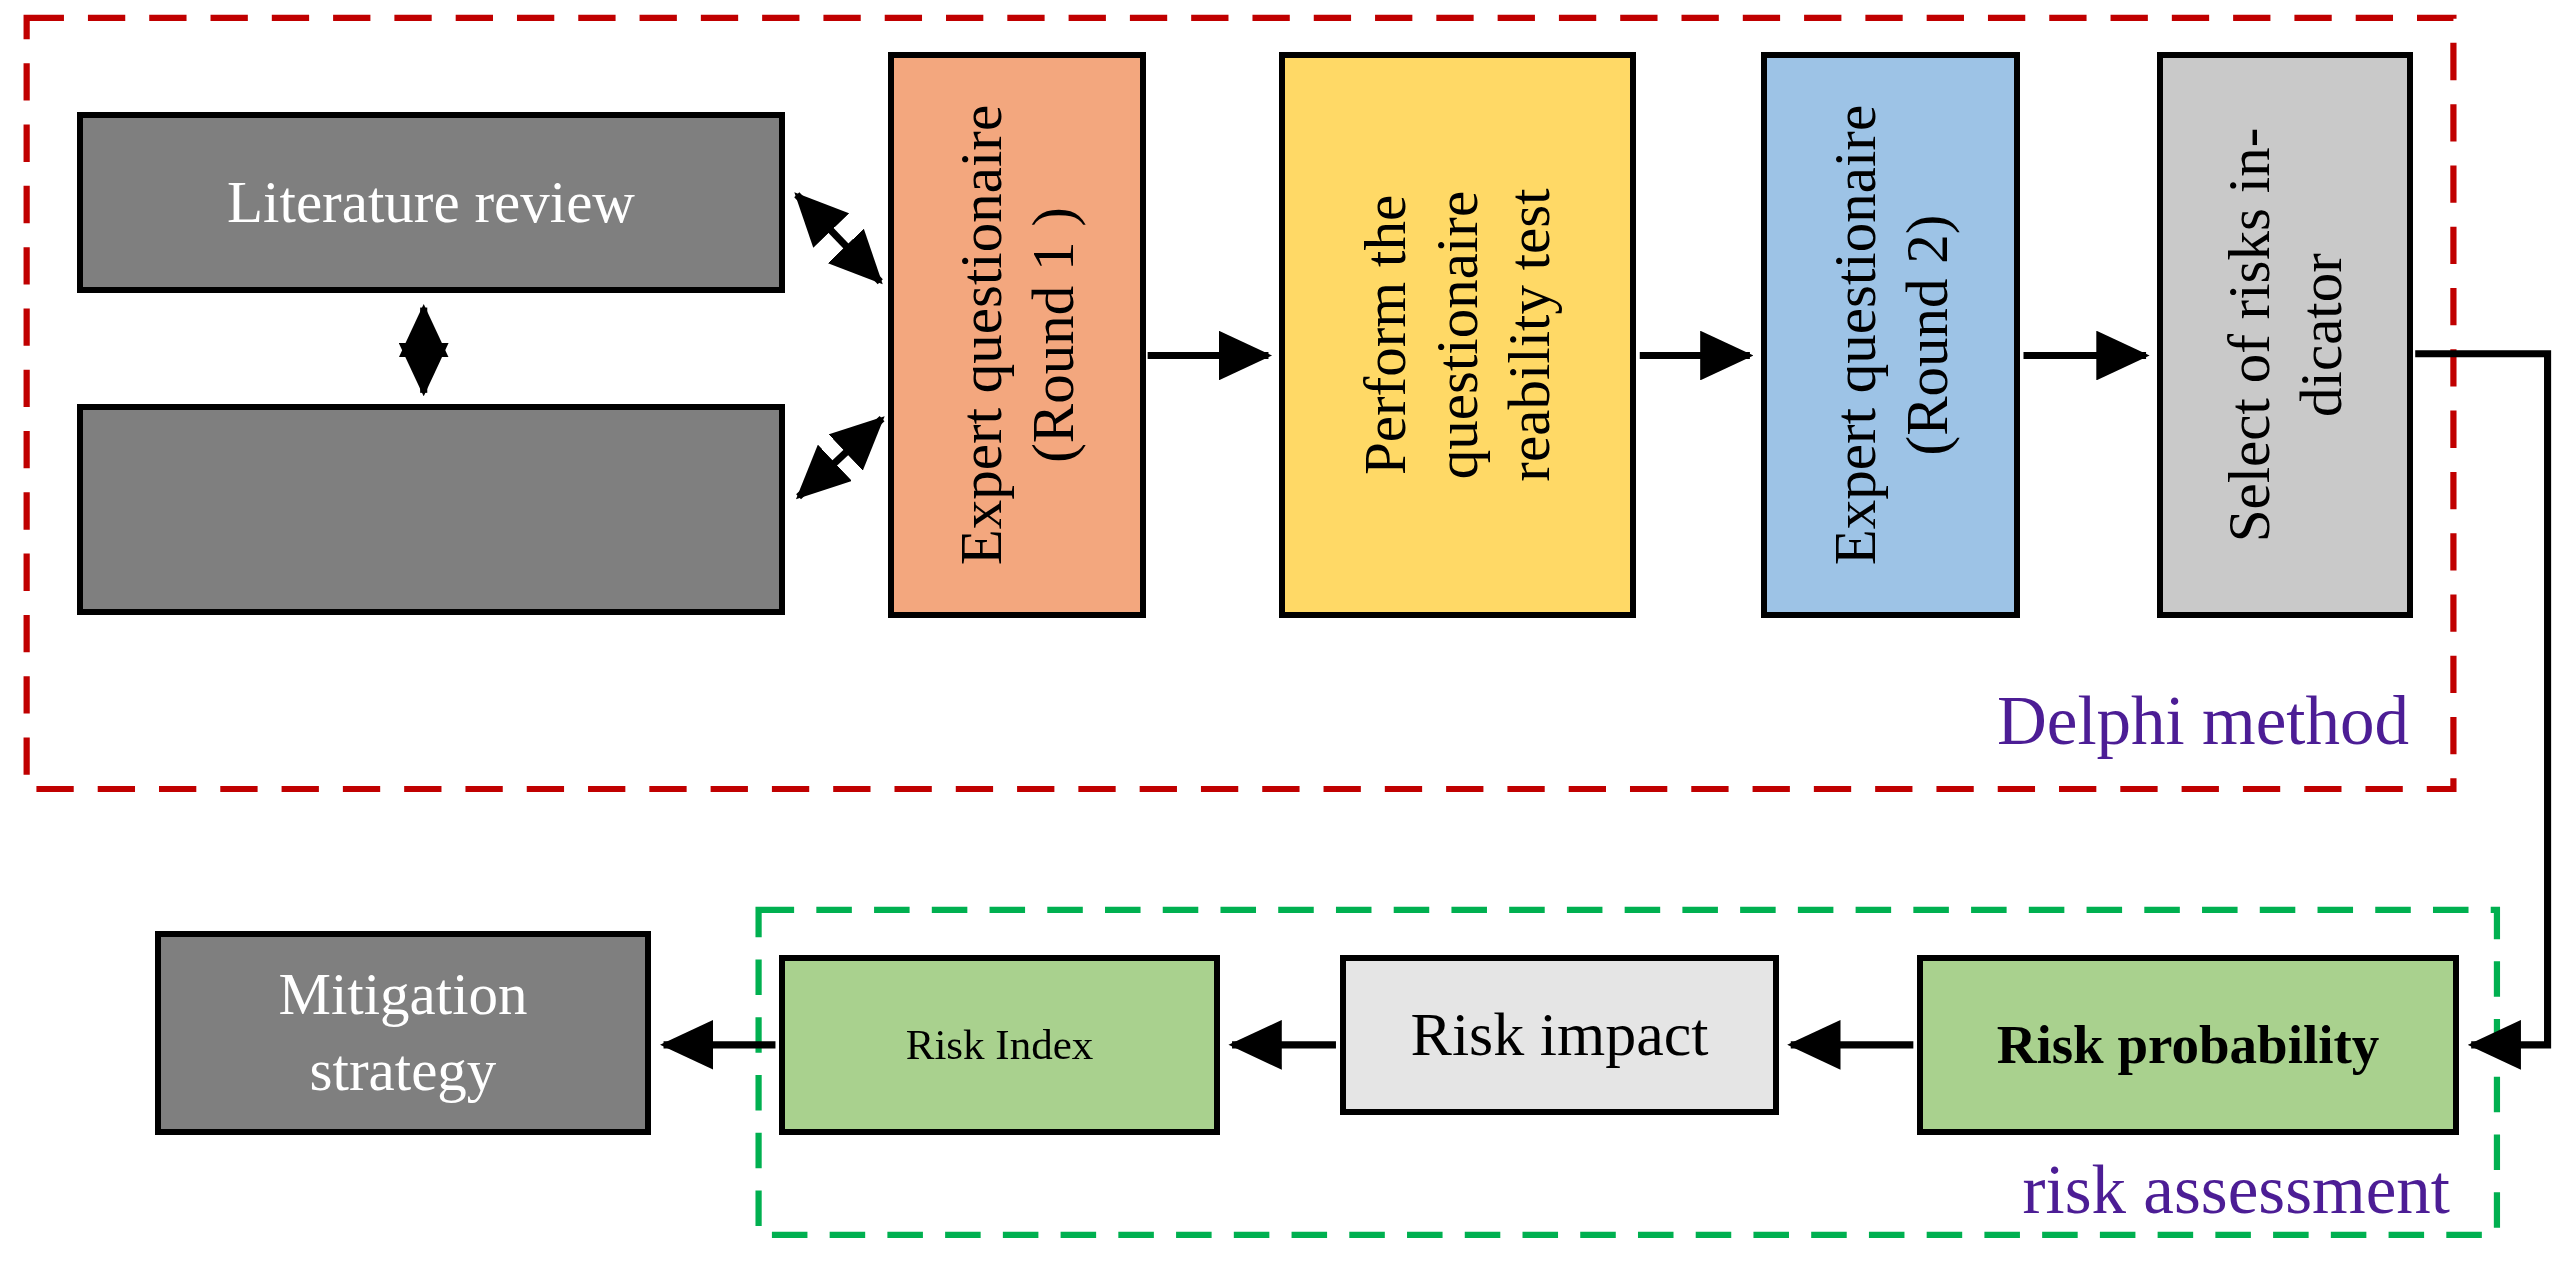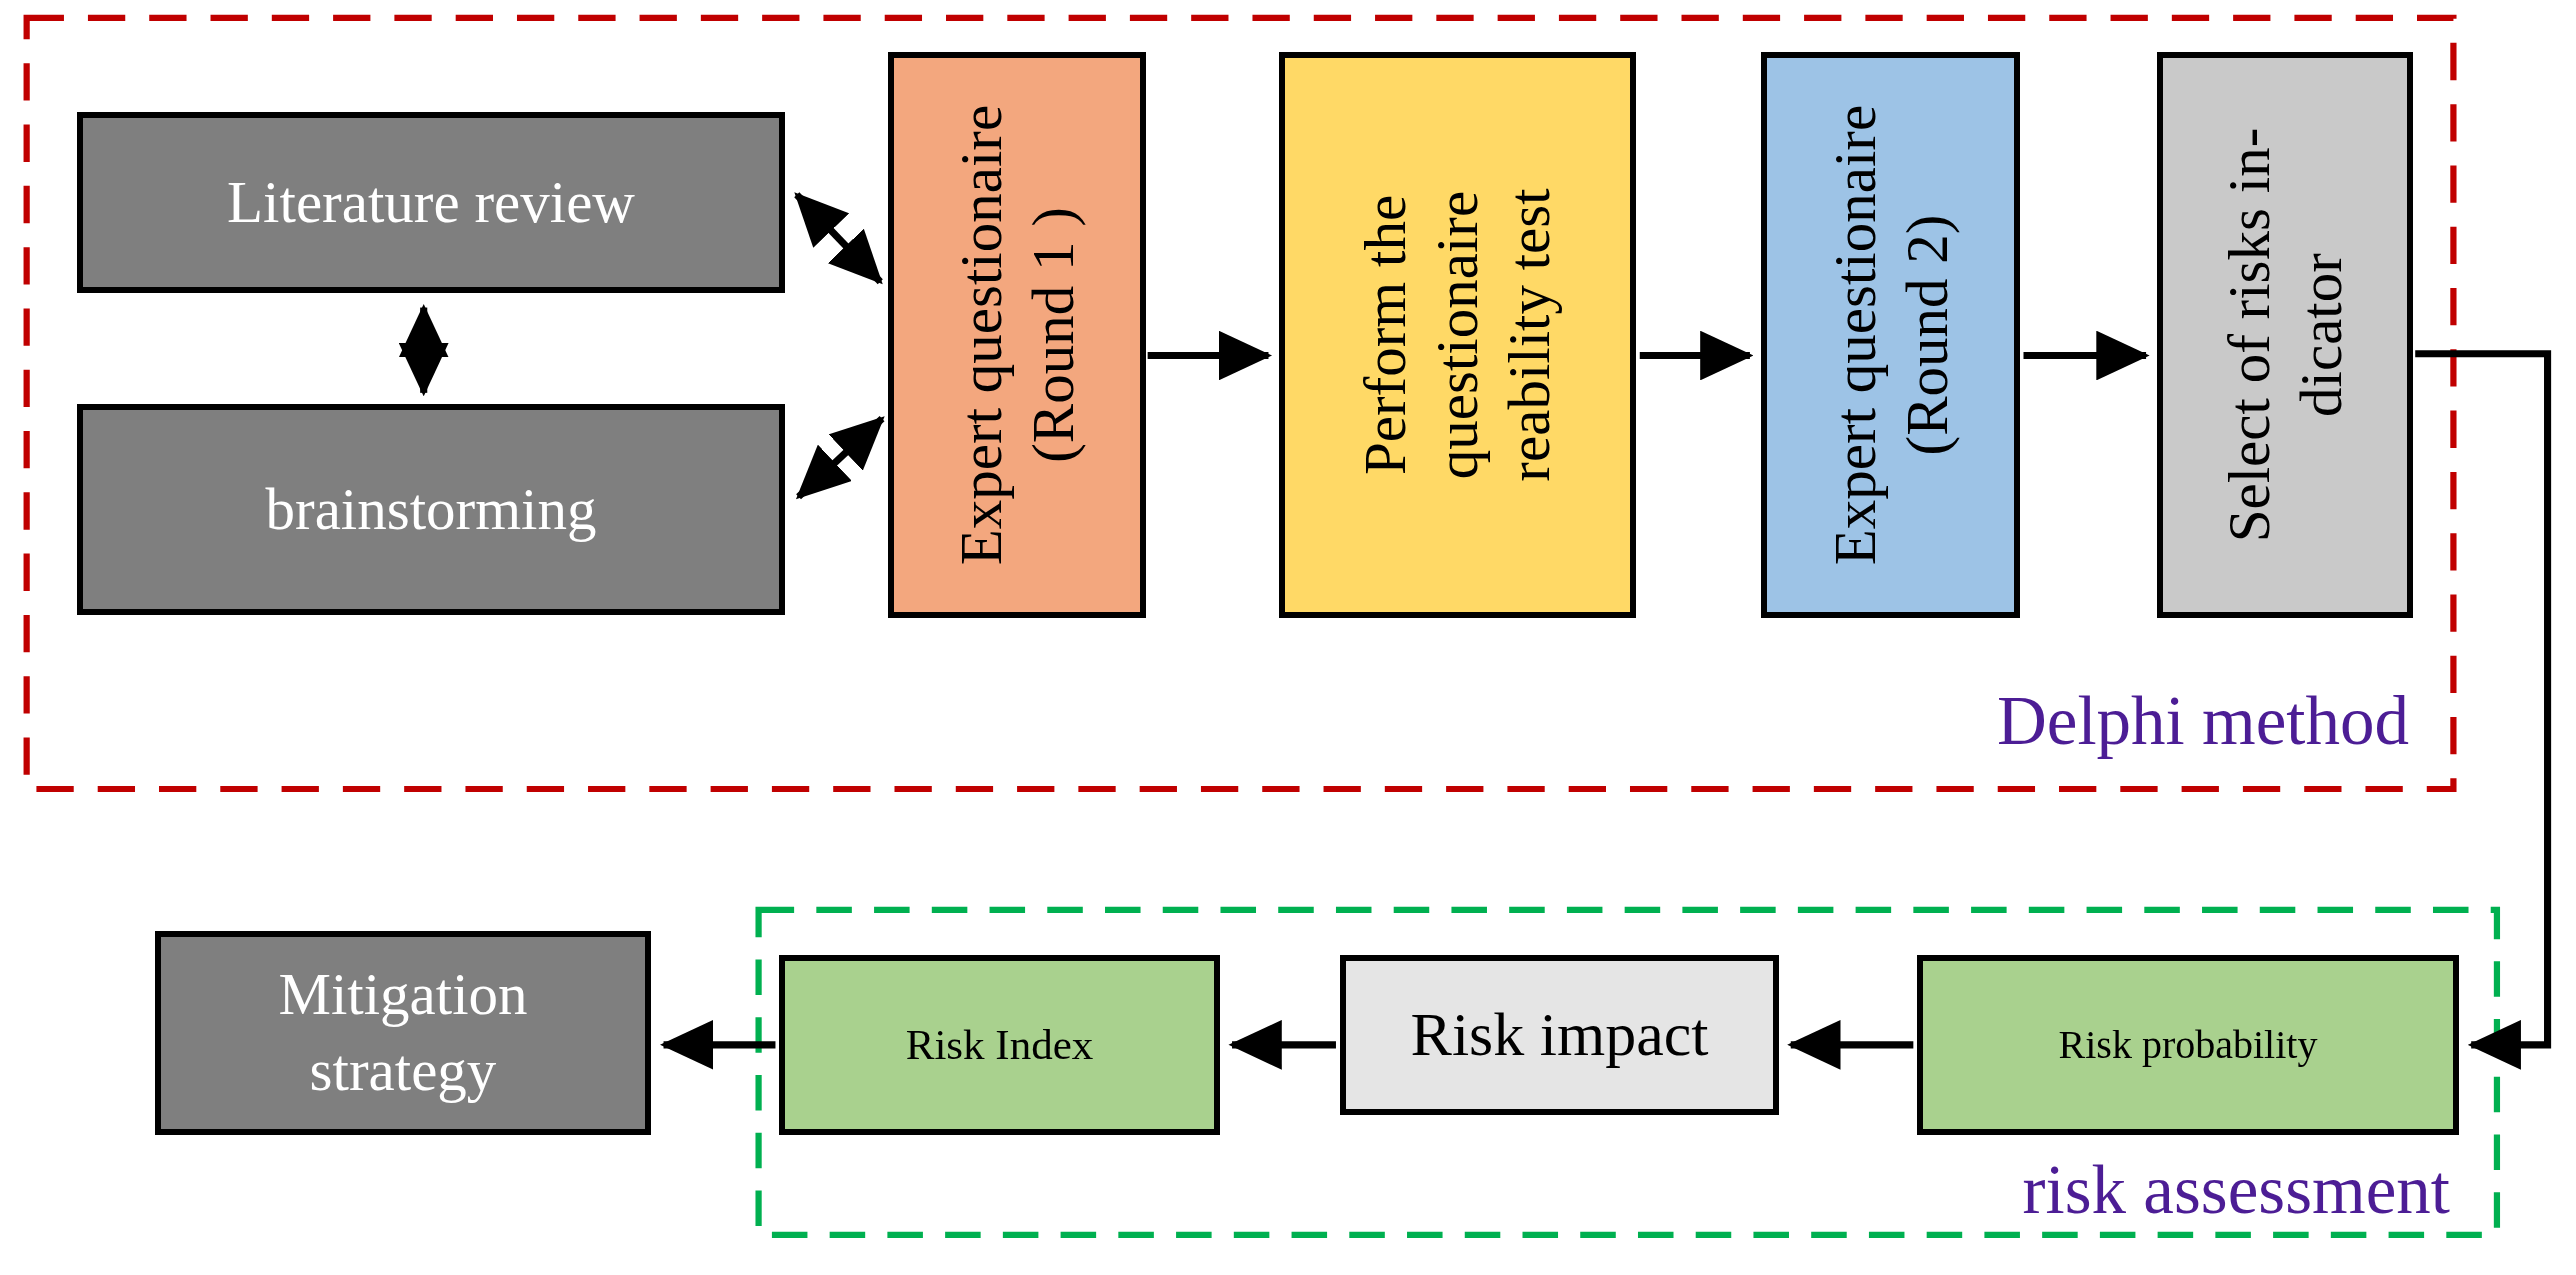--- a/index.html
+++ b/index.html
@@ -23,21 +23,21 @@
     color:#000000;
   }
   .on-dark { color:#ffffff; }
 
   
   #box-literature { left:77px;  top:112px;  width:708px; height:181px; background:#7F7F7F; }
   #box-open       { left:77px;  top:404px;  width:708px; height:211px; background:#7F7F7F; }
   #box-mitigation { left:155px; top:931px; width:496px; height:204px; background:#7F7F7F; }
   #box-index      { left:779px;  top:955px; width:441px; height:180px; background:#A9D18E; font-size:43px; }
   #box-impact     { left:1340px; top:955px; width:439px; height:160px; background:#e5e5e5; font-size:62px; }
-  #box-prob       { left:1917px; top:955px; width:542px; height:180px; background:#A9D18E; font-size:40px; }
+  #box-prob       { left:1917px; top:955px; width:542px; height:180px; background:#A9D18E; font-size:55px;font-weight:bold; }
 
   
   #box-q1  { left:888px; top:52px; width:258px; height:566px; background:#F3A77E; }
   #box-rel { left:1279px; top:52px; width:357px; height:566px; background:#FFD966; }
   #box-q2  { left:1761px; top:52px; width:259px; height:566px; background:#9DC3E6; }
   #box-sel { left:2157px; top:52px; width:256px; height:566px; background:#C9C9C9; }
 
   .vtext {
     position:absolute; left:50%; top:50%;
     width:555px; height:249px;
@@ -87,21 +87,20 @@
     <line x1="1504" y1="1176" x2="1387" y2="1176" stroke="#000" stroke-width="8" marker-end="url(#arw)"></line>
     <line x1="873" y1="1176" x2="747" y2="1176" stroke="#000" stroke-width="8" marker-end="url(#arw)"></line>
   </svg>
 
   <div class="node on-dark" id="box-literature">
     <div>Literature review</div>
   </div>
 
   <div class="node on-dark" id="box-open">
     <div>
-      <div>brainstorming</div>
     </div>
   </div>
 
   <div class="node" id="box-q1">
     <div class="vtext">
       <div>Expert questionaire</div>
       <div>(Round 1 )</div>
     </div>
   </div>
 

